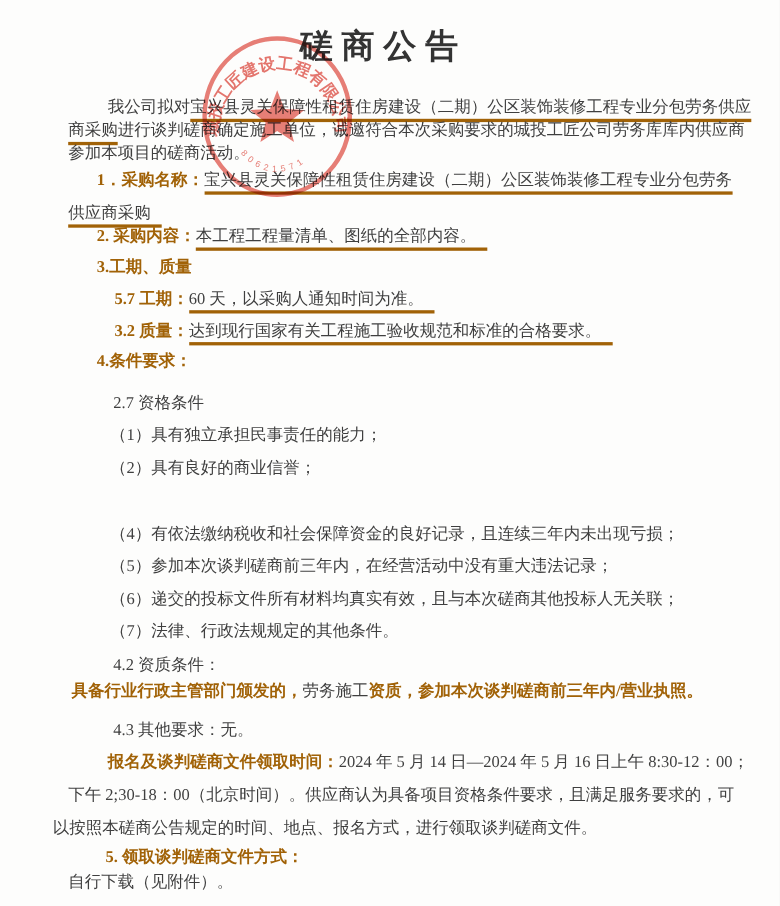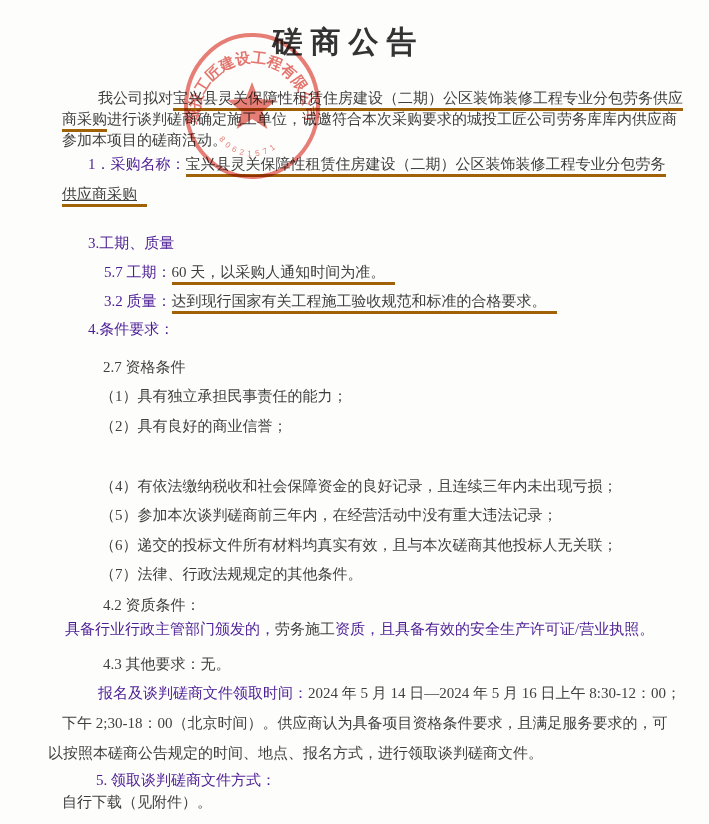--- a/index.html
+++ b/index.html
@@ -21,21 +21,21 @@
     letter-spacing:8px;
     color:#333;
   }
   .line{
     position:absolute;
     white-space:nowrap;
     font-size:15px;
     line-height:20px;
     color:#3f3f3f;
   }
-  .b{font-weight:normal;color:#4c1d95;}
+  .b{font-weight:bold;color:#a16207;}
   .u{border-bottom:3px solid #a16207;padding-bottom:2px;}
   .pad{padding-right:10px;}
   .seal{
     position:absolute;
     left:181px;top:30px;
     width:142px;height:152px;
     mix-blend-mode:multiply;
     opacity:.85;
     pointer-events:none;
   }
@@ -45,37 +45,38 @@
 
 <div class="page">
 
   <div class="title">磋商公告</div>
 
   <div class="line" style="top:88px;left:98px;"><span>我公司拟对</span><span class="u">宝兴县灵关保障性租赁住房建设（二期）公区装饰装修工程专业分包劳务供应</span></div>
   <div class="line" style="top:109px;left:62px;"><span class="u">商采购</span><span>进行谈判磋商确定施工单位，诚邀符合本次采购要求的城投工匠公司劳务库库内供应商</span></div>
   <div class="line" style="top:130px;left:62px;">参加本项目的磋商活动。</div>
 
   <div class="line" style="top:154px;left:88px;"><span class="b">1．采购名称：</span><span class="u">宝兴县灵关保障性租赁住房建设（二期）公区装饰装修工程专业分包劳务</span></div>
-  <div class="line" style="top:184px;left:62px;text-decoration:underline;"><span class="u pad">供应商采购</span></div>
+  <div class="line" style="top:184px;left:62px;"><span class="u pad">供应商采购</span></div>
 
+  <div class="line" style="top:205px;left:88px;"><span class="b">2.  采购内容：</span><span class="u pad">本工程工程量清单、图纸的全部内容。</span></div>
 
   <div class="line b" style="top:233px;left:88px;">3.工期、质量</div>
   <div class="line" style="top:262px;left:104px;"><span class="b">5.7 工期：</span><span class="u pad">60 天，以采购人通知时间为准。</span></div>
   <div class="line" style="top:291px;left:104px;"><span class="b">3.2 质量：</span><span class="u pad">达到现行国家有关工程施工验收规范和标准的合格要求。</span></div>
 
   <div class="line b" style="top:319px;left:88px;">4.条件要求：</div>
   <div class="line" style="top:357px;left:103px;">2.7 资格条件</div>
   <div class="line" style="top:386px;left:100px;">（1）具有独立承担民事责任的能力；</div>
   <div class="line" style="top:416px;left:100px;">（2）具有良好的商业信誉；</div>
   <div class="line" style="top:476px;left:100px;">（4）有依法缴纳税收和社会保障资金的良好记录，且连续三年内未出现亏损；</div>
   <div class="line" style="top:505px;left:100px;">（5）参加本次谈判磋商前三年内，在经营活动中没有重大违法记录；</div>
   <div class="line" style="top:535px;left:100px;">（6）递交的投标文件所有材料均真实有效，且与本次磋商其他投标人无关联；</div>
   <div class="line" style="top:564px;left:100px;">（7）法律、行政法规规定的其他条件。</div>
   <div class="line" style="top:595px;left:103px;">4.2 资质条件：</div>
-  <div class="line" style="top:619px;left:65px;"><span class="b">具备行业行政主管部门颁发的，</span><span>劳务施工</span><span class="b">资质，且具备有效的安全生产许可证/营业执照。</span></div>
+  <div class="line" style="top:619px;left:65px;"><span class="b">具备行业行政主管部门颁发的，</span><span>劳务施工</span><span class="b">资质，参加本次谈判磋商前三年内/营业执照。</span></div>
   <div class="line" style="top:654px;left:103px;">4.3 其他要求：无。</div>
 
   <div class="line" style="top:683px;left:98px;"><span class="b">报名及谈判磋商文件领取时间：</span><span>2024 年 5 月 14 日—2024 年 5 月 16 日上午 8:30-12：00；</span></div>
   <div class="line" style="top:713px;left:62px;">下午 2;30-18：00（北京时间）。供应商认为具备项目资格条件要求，且满足服务要求的，可</div>
   <div class="line" style="top:743px;left:48px;text-align:center;">以按照本磋商公告规定的时间、地点、报名方式，进行领取谈判磋商文件。</div>
 
   <div class="line b" style="top:770px;left:96px;">5.  领取谈判磋商文件方式：</div>
   <div class="line" style="top:792px;left:62px;">自行下载（见附件）。</div>
 
   <svg class="seal" viewBox="0 0 142 152">

